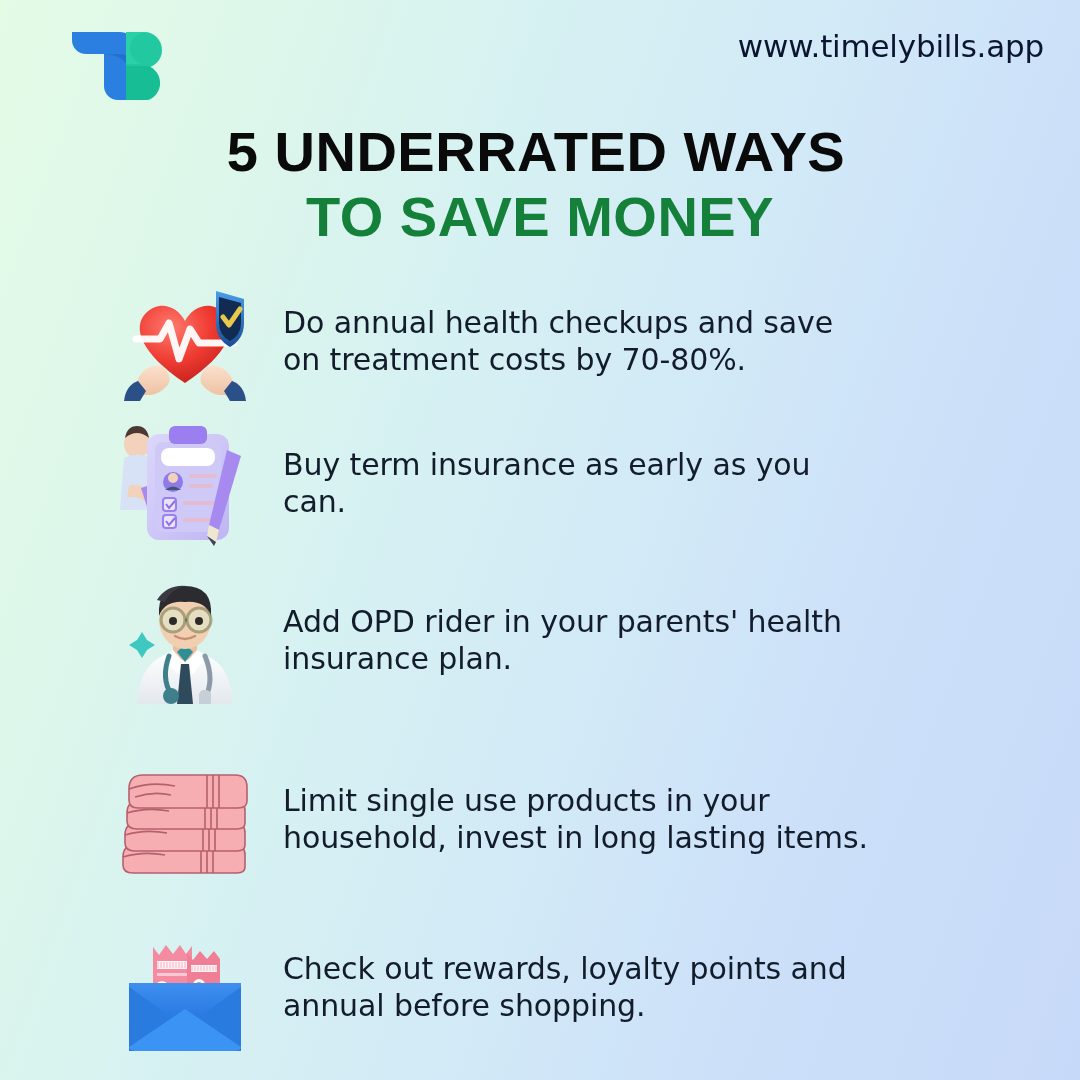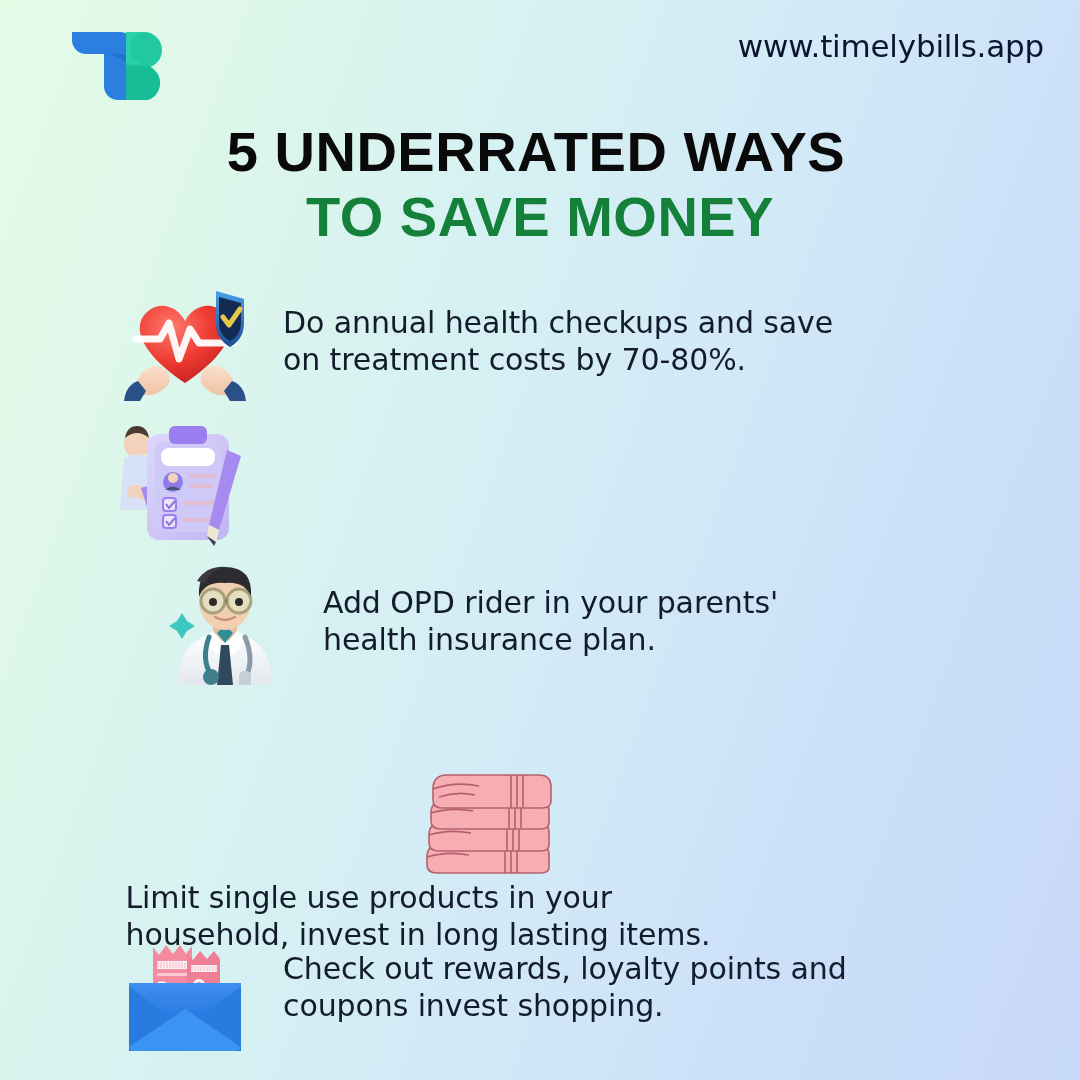--- a/index.html
+++ b/index.html
@@ -69,22 +69,22 @@
   .row .text {
     margin-left:18px;
     font-size:30px; line-height:1.22;
     color:#131c2b; font-weight:400; letter-spacing:-0.1px;
     font-family:"DejaVu Sans", sans-serif;
     max-width:640px;
   }
 
   .r1 { top:0;   }
   .r2 { top:142px; }
-  .r3 { top:280px;padding-left:40px; }
-  .r4 { top:478px;flex-direction:column; }
+  .r3 { top:299px; }
+  .r4 { top:478px; }
   .r5 { top:646px; }
 
   svg { display:block; }
 </style>
 </head>
 <body>
 
 <div class="header">
 
   <div class="logo">
@@ -178,20 +178,21 @@
           <rect x="48" y="93" width="13" height="13" rx="3" fill="#e9e3fb" stroke="#9b7ef0" stroke-width="2"></rect>
           <path d="M51 99 l3 4 l6 -7" stroke="#8f6fe4" stroke-width="2" fill="none"></path>
           <rect x="68" y="96" width="28" height="4" rx="2" fill="#e4bcd2"></rect>
         </g>
 
         <path d="M112 28 l14 6 l-22 74 l-10 -5 Z" fill="#a78af0"></path>
         <path d="M94 103 l10 5 l-3 12 l-9 -6 Z" fill="#f0e7d0"></path>
         <path d="M92 114 l9 6 l-2 4 Z" fill="#3f3f55"></path>
       </svg>
     </div>
+    <div class="text">Buy term insurance as early as you can.</div>
   </div>
 
   <div class="row r3">
     <div class="icon-wrap">
       <svg width="128" height="126" viewBox="0 0 128 126">
         <defs>
           <linearGradient id="coat" x1="0" y1="0" x2="0" y2="1">
             <stop offset="0%" stop-color="#ffffff"></stop>
             <stop offset="100%" stop-color="#e3e8ee"></stop>
           </linearGradient>
@@ -287,16 +288,16 @@
         </g>
 
         <path d="M12 58 h112 v56 q0 10 -10 10 h-92 q-10 0 -10 -10 Z" fill="url(#env)"></path>
 
         <path d="M12 62 l56 40 l56 -40 v52 q0 10 -10 10 h-92 q-10 0 -10 -10 Z" fill="#2f86ec"></path>
         <path d="M12 62 l56 40 l-56 28 Z" fill="#2a7be0"></path>
         <path d="M124 62 l-56 40 l56 28 Z" fill="#2a7be0"></path>
         <path d="M12 122 l56 -38 l56 38 q0 4 -8 4 h-96 q-8 0 -8 -4 Z" fill="#3b93f4"></path>
       </svg>
     </div>
-    <div class="text">Check out rewards, loyalty points and coupons invest shopping.</div>
+    <div class="text">Check out rewards, loyalty points and annual before shopping.</div>
   </div>
 
 </div>
 
 </body></html>

